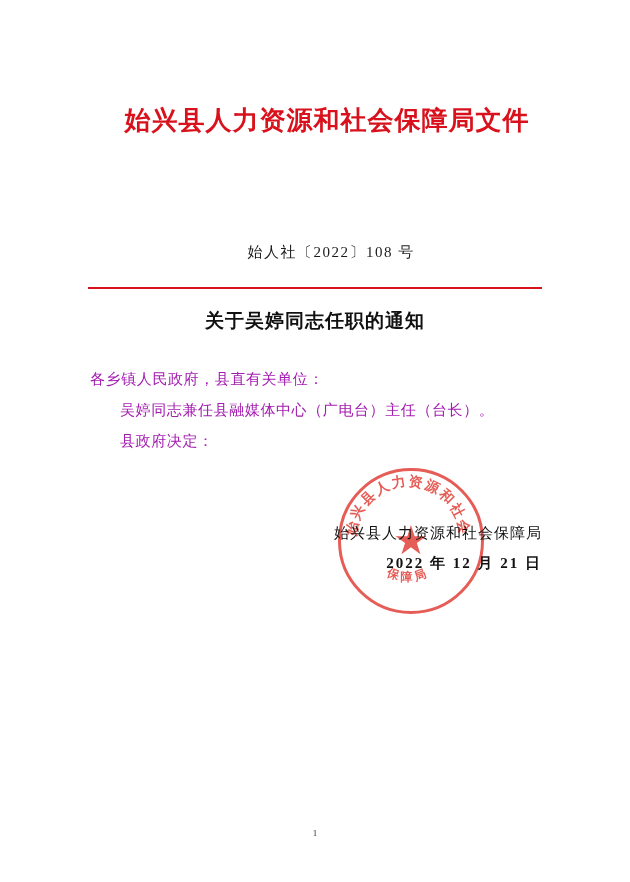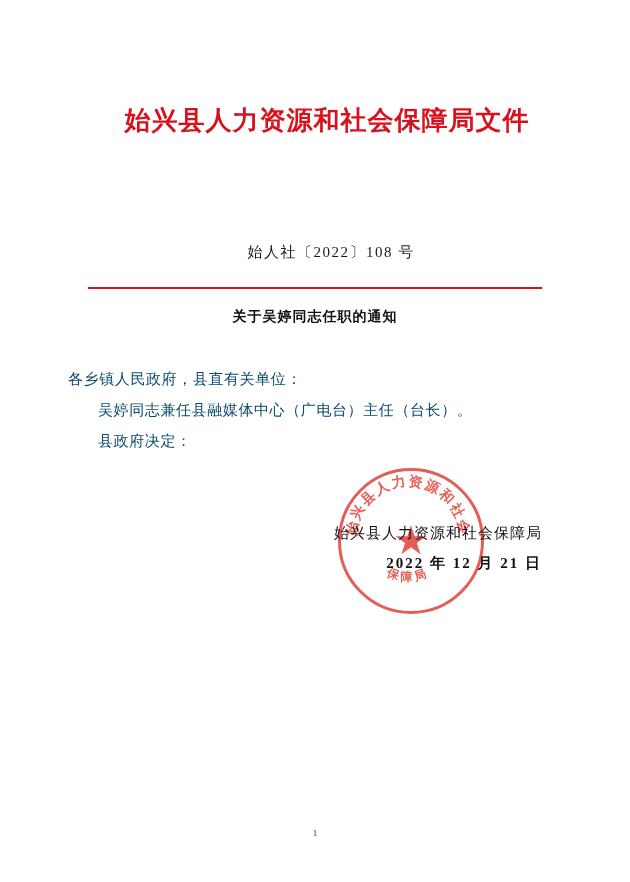--- a/index.html
+++ b/index.html
@@ -52,30 +52,30 @@
     height: 2px;
     background: #d8111c;
   }
   .subject-title {
     position: absolute;
     top: 308px;
     left: 0;
     width: 630px;
     text-align: center;
     color: #111111;
-    font-size: 14px;
+    font-size: 19px;
     font-weight: bold;
     letter-spacing: 1px;
   }
   .body-block {
     position: absolute;
     top: 364px;
-    left: 68px;
+    left: 90px;
     width: 462px;
-    color: #0c4a6e;
+    color: #a21caf;
     font-size: 15px;
     line-height: 2.05;
     letter-spacing: 0.6px;
   }
   .para-indent {
     text-indent: 2em;
   }
   .signature {
     position: absolute;
     top: 518px;

